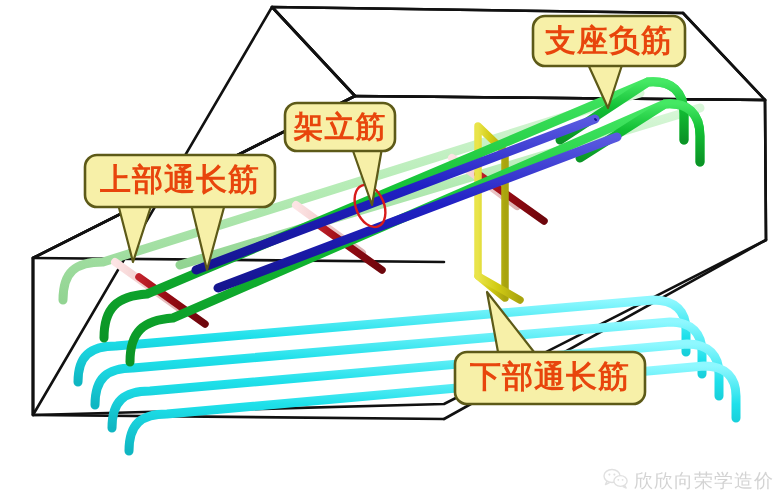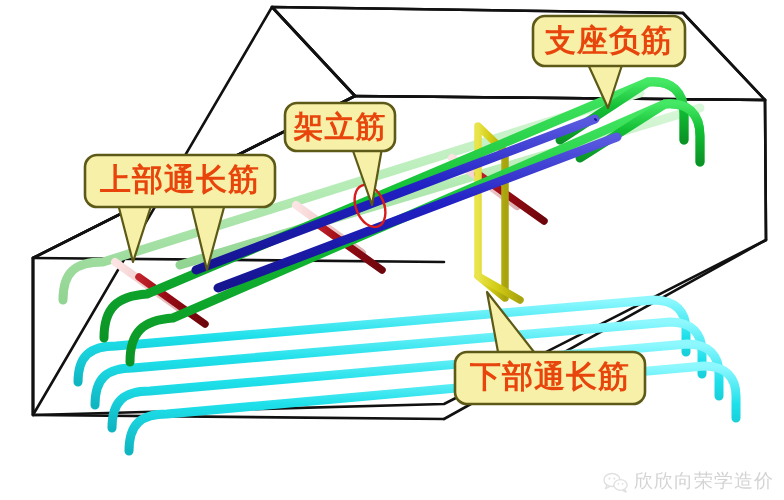--- a/index.html
+++ b/index.html
@@ -7,21 +7,21 @@
        font-family:"DejaVu Sans","Liberation Sans",sans-serif;}
   #stage{position:relative;width:784px;height:500px;background:#fff;}
   #scene{position:absolute;left:0;top:0;width:784px;height:500px;}
   .callout-text{
     font-family:"DejaVu Sans","Liberation Sans",sans-serif;
     font-weight:bold;
     letter-spacing:1px;
   }
   .wm{
     position:absolute; right:10px; bottom:6px;
-    display:flex; align-items:flex-end; gap:5px;
+    display:flex; align-items:flex-start; gap:5px;
     opacity:.30;
   }
   .wm-label{
     font-family:"DejaVu Sans","Liberation Sans",sans-serif;
     font-size:19px; color:#6f6f6f; letter-spacing:1px;
     font-weight:500;
   }
 </style>
 </head>
 <body>

